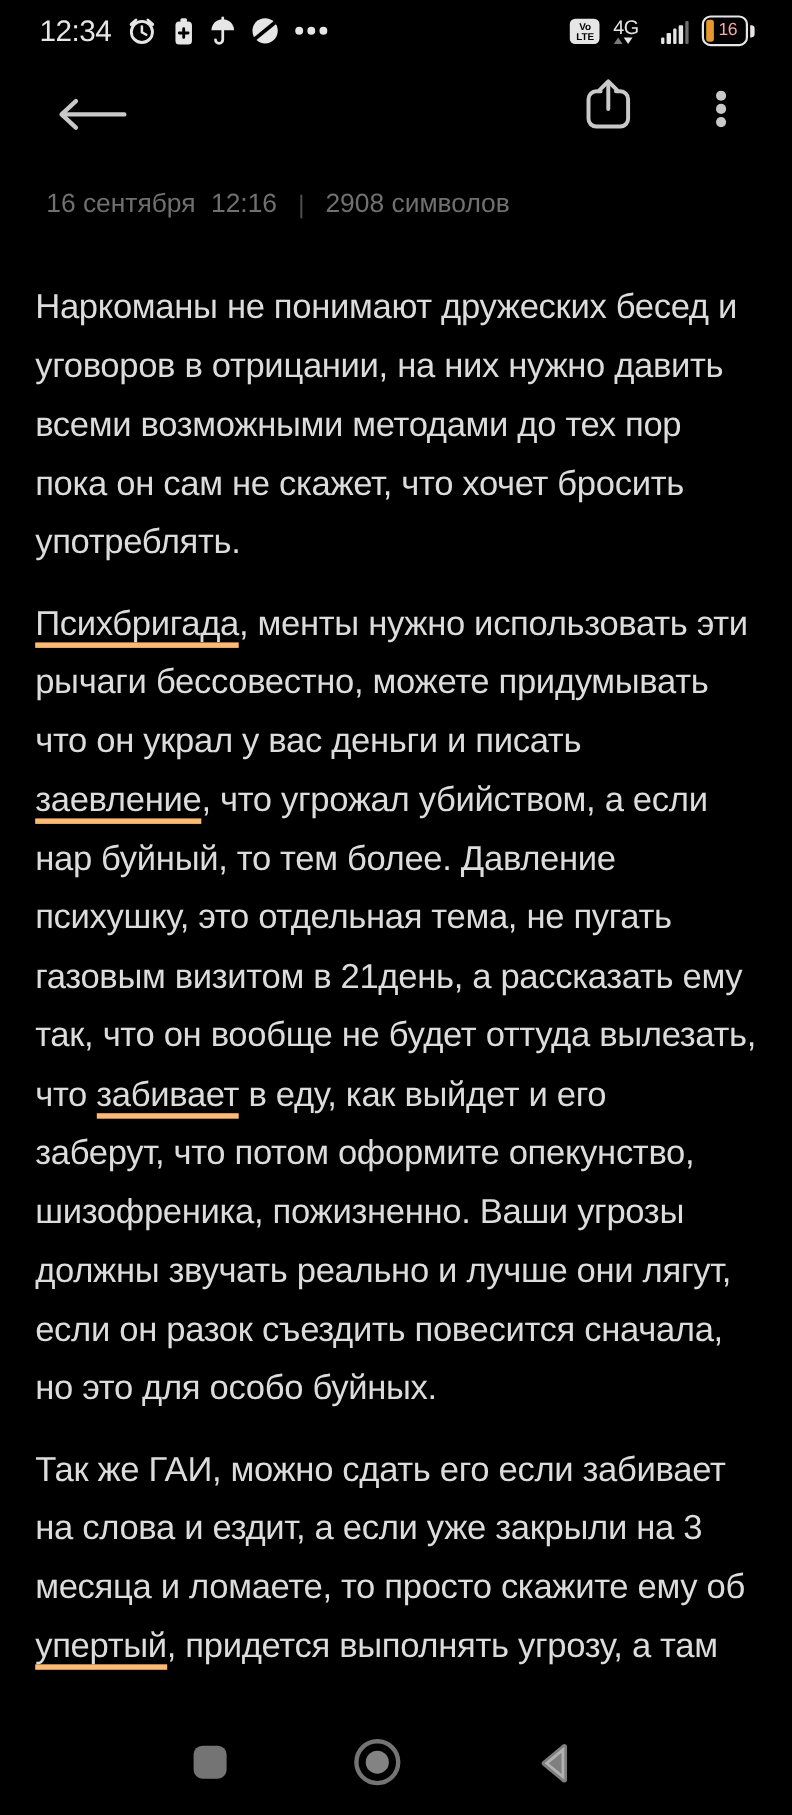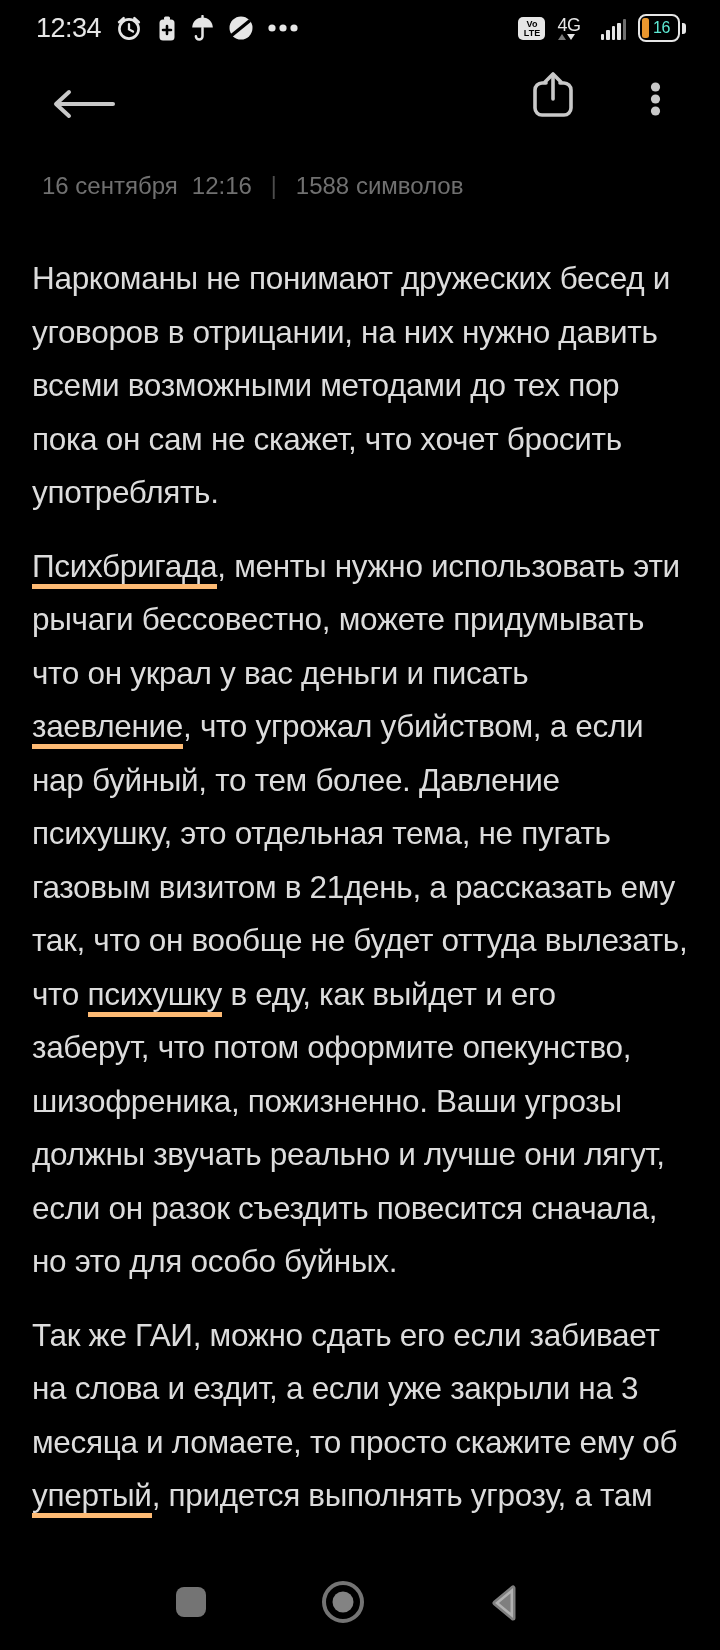--- a/index.html
+++ b/index.html
@@ -38,21 +38,21 @@
   .bars { display:flex; align-items:flex-end; gap:2px; }
   .bar { width:3.5px; background:#E6E6E6; border-radius:1px; }
   .bar.dim { background:#6e6e6e; }
 
   .batt { display:flex; align-items:center; margin-left:3px; }
   .batt-body {
     width:38px; height:24px; border:2.5px solid #E6E6E6; border-radius:8px;
     position:relative; display:flex; align-items:center; justify-content:center;
   }
   .batt-fill { position:absolute; left:2px; top:2px; bottom:2px; width:7px; background:#E8962E; border-radius:2.5px; }
-  .batt-text { font-size:16px; color:#5eead4; margin-left:5px; letter-spacing:-0.5px; }
+  .batt-text { font-size:16px; color:#fca5a5; margin-left:5px; letter-spacing:-0.5px; }
   .batt-nub { width:4px; height:11px; background:#E6E6E6; border-radius:0 3px 3px 0; margin-left:2px; }
 
   
   .icon-btn { position:absolute; background:none; border:none; padding:0; cursor:pointer; }
 
   
   .note-meta {
     position:absolute; top:172px; left:42px;
     display:flex; align-items:flex-end;
     font-size:24px; color:#707070; letter-spacing:0;
@@ -187,41 +187,41 @@
     <circle cx="5.5" cy="5" r="4.6" fill="#C9C9C9"></circle>
     <circle cx="5.5" cy="17" r="4.6" fill="#C9C9C9"></circle>
     <circle cx="5.5" cy="29" r="4.6" fill="#C9C9C9"></circle>
   </svg>
 </button>
 
 <div class="note-meta">
   <span class="m-date">16 сентября</span>
   <span class="m-time">12:16</span>
   <span class="m-sep">|</span>
-  <span class="m-chars">1588 символов</span>
+  <span class="m-chars">2908 символов</span>
 </div>
 
 <div class="note-body">
     <div class="para">
       <div class="line"><span>Наркоманы не понимают дружеских бесед и</span></div>
       <div class="line"><span>уговоров в отрицании, на них нужно давить</span></div>
       <div class="line"><span>всеми возможными методами до тех пор</span></div>
       <div class="line"><span>пока он сам не скажет, что хочет бросить</span></div>
       <div class="line"><span>употреблять.</span></div>
     </div>
     <div class="para">
       <div class="line"><span class="miss">Психбригада</span><span>, менты нужно использовать эти</span></div>
       <div class="line"><span>рычаги бессовестно, можете придумывать</span></div>
       <div class="line"><span>что он украл у вас деньги и писать</span></div>
       <div class="line"><span class="miss">заевление</span><span>, что угрожал убийством, а если</span></div>
       <div class="line"><span>нар буйный, то тем более. Давление</span></div>
       <div class="line"><span>психушку, это отдельная тема, не пугать</span></div>
       <div class="line"><span>газовым визитом в 21день, а рассказать ему</span></div>
       <div class="line"><span>так, что он вообще не будет оттуда вылезать,</span></div>
-      <div class="line"><span>что </span><span class="miss">психушку</span><span> в еду, как выйдет и его</span></div>
+      <div class="line"><span>что </span><span class="miss">забивает</span><span> в еду, как выйдет и его</span></div>
       <div class="line"><span>заберут, что потом оформите опекунство,</span></div>
       <div class="line"><span>шизофреника, пожизненно. Ваши угрозы</span></div>
       <div class="line"><span>должны звучать реально и лучше они лягут,</span></div>
       <div class="line"><span>если он разок съездить повесится сначала,</span></div>
       <div class="line"><span>но это для особо буйных.</span></div>
     </div>
     <div class="para">
       <div class="line"><span>Так же ГАИ, можно сдать его если забивает</span></div>
       <div class="line"><span>на слова и ездит, а если уже закрыли на 3</span></div>
       <div class="line"><span>месяца и ломаете, то просто скажите ему об</span></div>

